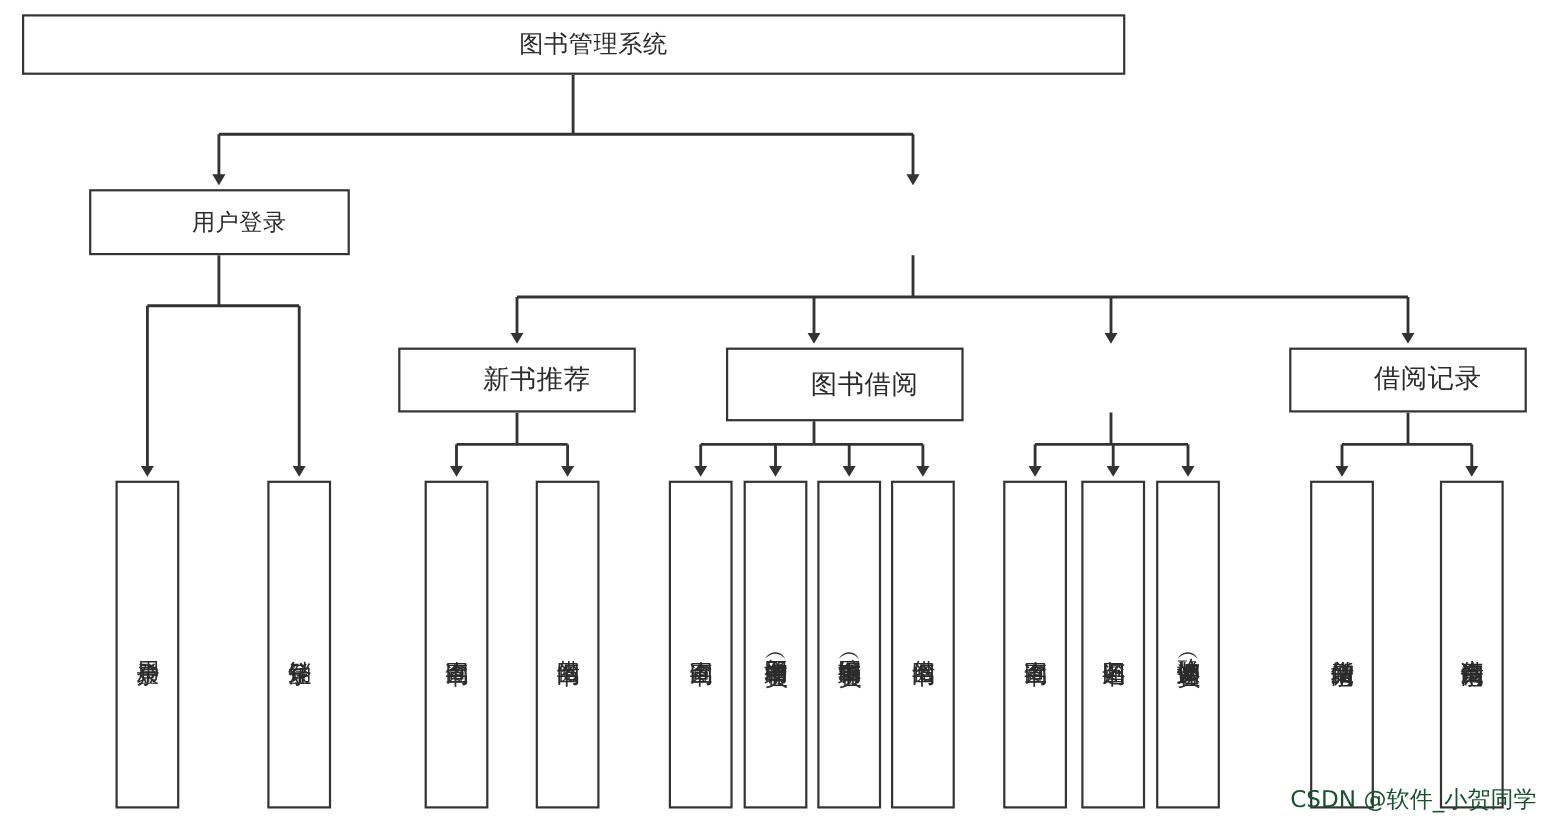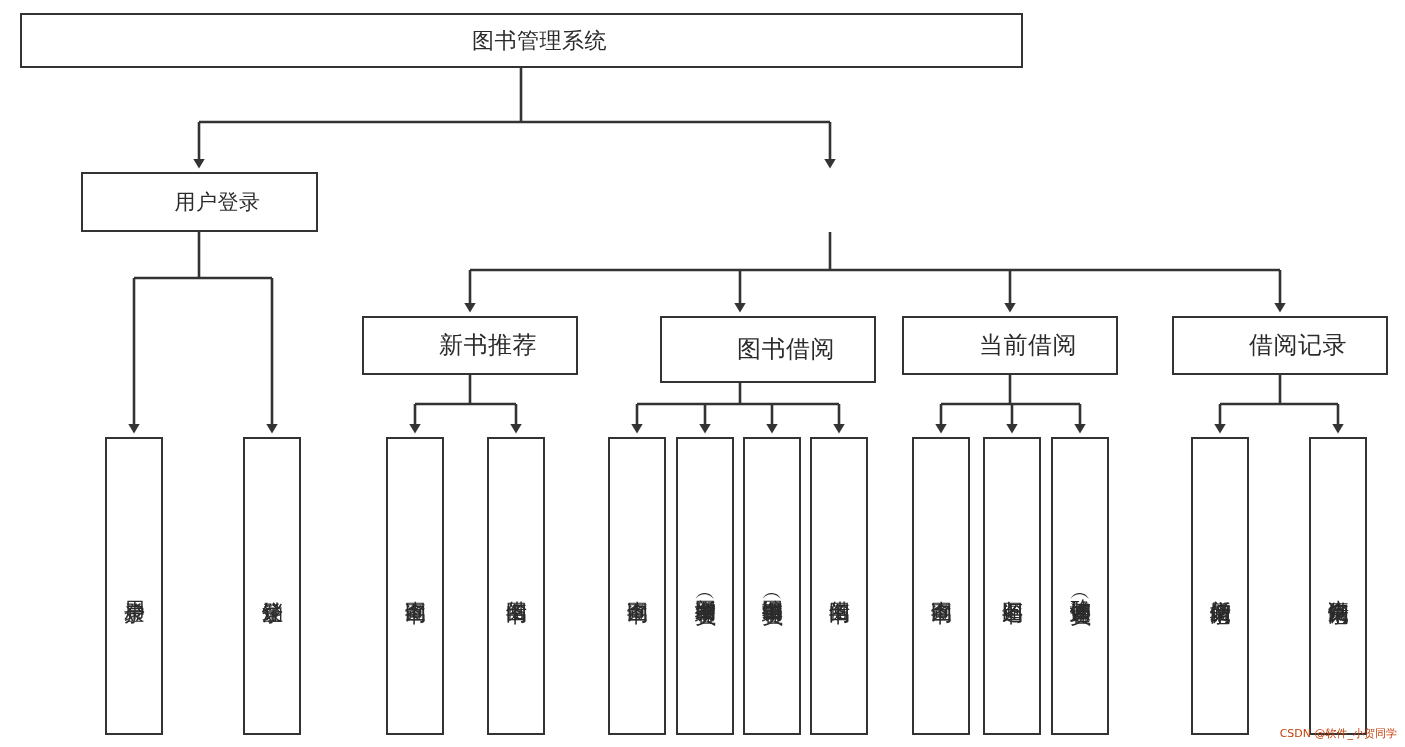--- a/index.html
+++ b/index.html
@@ -62,22 +62,22 @@
     writing-mode: vertical-rl;
     text-orientation: upright;
     line-height: 1.1;
     letter-spacing: 1px;
     white-space: nowrap;
   }
   #watermark {
     position: absolute;
     right: 8px;
     bottom: 6px;
-    font-size: 11px;
-    color: #c2410c;
+    font-size: 21px;
+    color: #14532d;
     z-index: 5;
     white-space: nowrap;
     font-family: "DejaVu Sans", "Liberation Sans", sans-serif;
     margin-top: 41px;
   }
 </style>
 </head>
 <body>
 
 <div id="diagram-root">
@@ -154,23 +154,20 @@
   <div class="node node-l2" id="node-user-login" style="left: 81px; top: 172px; width: 237px; height: 60px;">
     <span class="label">用户登录</span>
   </div>
 
   <div class="node node-l3" id="node-new-book-recommend" style="left: 362px; top: 316px; width: 216px; height: 59px;">
     <span class="label">新书推荐</span>
   </div>
   <div class="node node-l3" id="node-book-borrow" style="left: 660px; top: 316px; width: 216px; height: 67px;">
     <span class="label">图书借阅</span>
   </div>
-  <div class="node node-l3" id="node-current-borrow" style="left: 902px; top: 316px; width: 216px; height: 59px;">
-    <span class="label">当前借阅</span>
-  </div>
   <div class="node node-l3" id="node-borrow-record" style="left: 1172px; top: 316px; width: 216px; height: 59px; font-family: Liberation Serif, serif;">
     <span class="label">借阅记录</span>
   </div>
 
   <div class="node node-leaf" id="leaf-0" style="left: 105px; top: 437px; width: 58px; height: 298px;">
     <span class="label">用户登录</span>
   </div>
   <div class="node node-leaf" id="leaf-1" style="left: 243px; top: 437px; width: 58px; height: 298px;">
     <span class="label">注销登录</span>
   </div>

